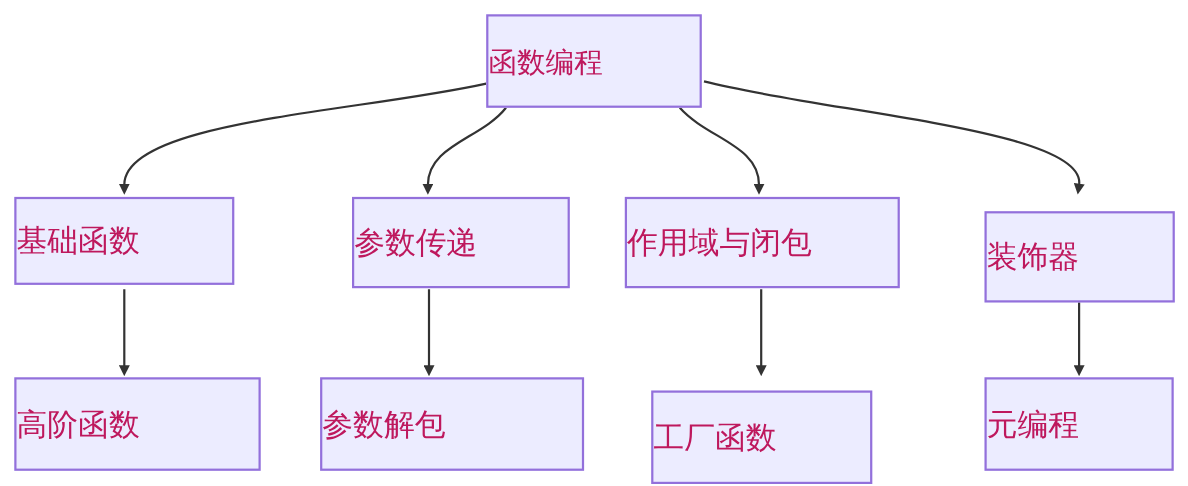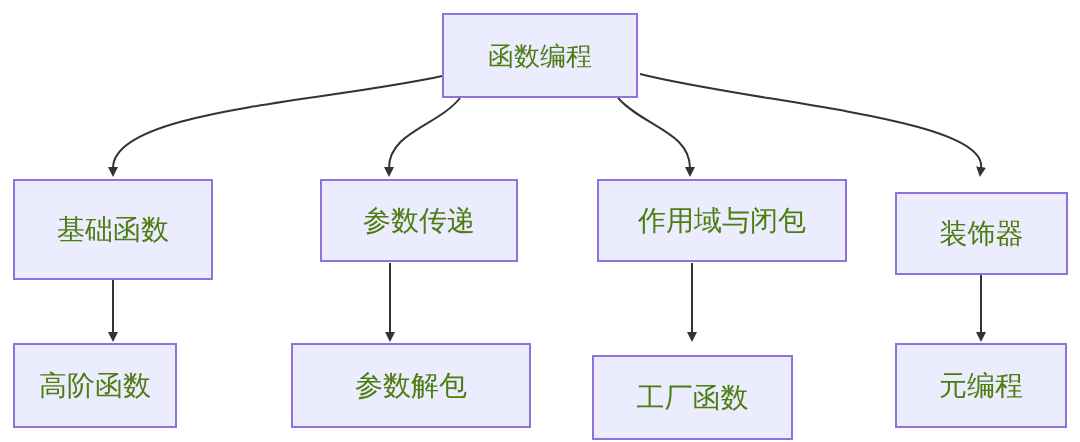--- a/index.html
+++ b/index.html
@@ -31,36 +31,36 @@
   svg.edge-layer path.edge {
     fill: none;
     stroke: #333333;
     stroke-width: 2px;
   }
   .node {
     position: absolute;
     box-sizing: border-box;
     background: #ECECFF;
     border: 2px solid #9370DB;
-    color: #4d7c0f;
+    color: #be185d;
     display: flex;
     align-items: center;
-    justify-content: center;
+    justify-content: flex-start;
     font-size: 28px;
     line-height: 1;
     white-space: nowrap;
   }
   .node.root { font-size: 26px; }
   
   .n0 { left: 442px; top: 13px;  width: 196px; height: 85px; }
-  .n1 { left: 13px;  top: 179px; width: 200px; height: 101px; }
+  .n1 { left: 13px;  top: 179px; width: 200px; height: 80px; }
   .n2 { left: 290px; top: 179px; width: 198px; height: 83px; margin-left: 30px; }
-  .n3 { left: 568px; top: 179px; width: 250px; height: 83px; margin-left: 29px; }
+  .n3 { left: 568px; top: 179px; width: 250px; height: 83px; }
   .n4 { left: 895px; top: 192px; width: 173px; height: 83px; }
-  .n5 { left: 13px;  top: 343px; width: 164px; height: 85px; }
+  .n5 { left: 13px;  top: 343px; width: 224px; height: 85px; }
   .n6 { left: 291px; top: 343px; width: 240px; height: 85px; }
   .n7 { left: 592px; top: 343px; width: 201px; height: 85px; margin-top: 12px; }
   .n8 { left: 895px; top: 343px; width: 172px; height: 85px; }
 </style>
 </head>
 <body>
 
 <div class="canvas">
 
   <svg class="edge-layer" viewBox="0 0 1080 442" xmlns="http://www.w3.org/2000/svg">

